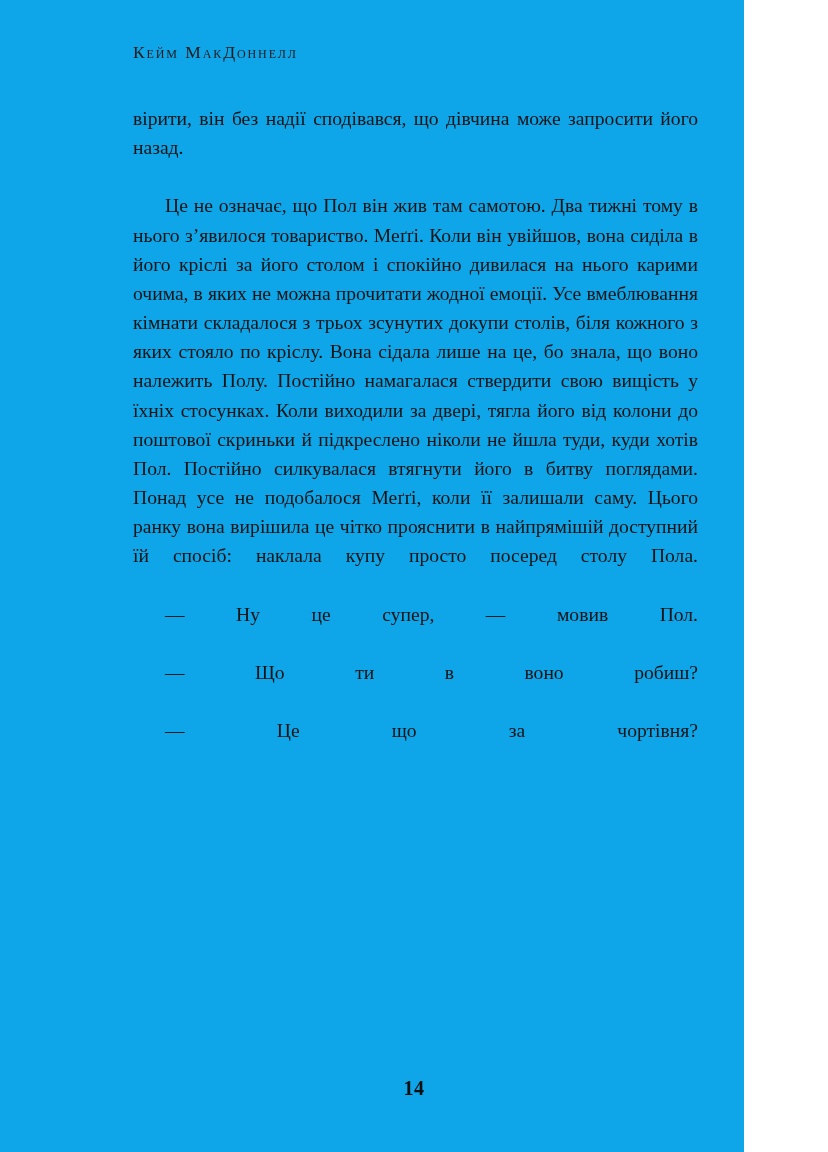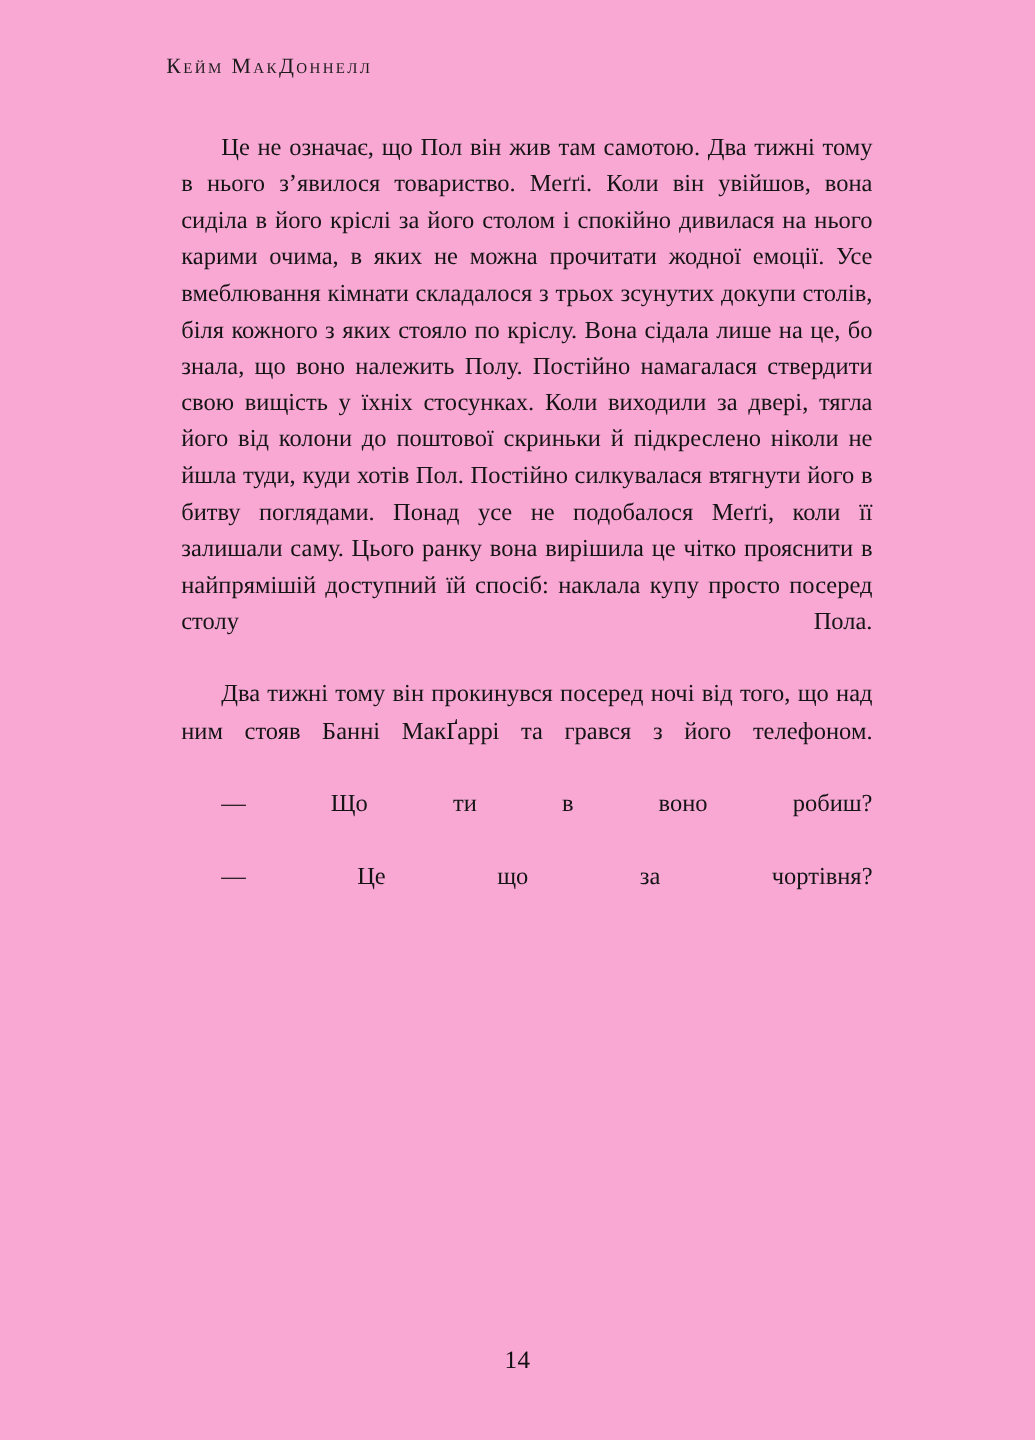--- a/index.html
+++ b/index.html
@@ -3,23 +3,23 @@
 <meta charset="utf-8">
 <title>Book page</title>
 <style>
   html, body {
     margin: 0;
     padding: 0;
     background: #ffffff;
   }
   .page {
     position: relative;
-    width: 828px;
+    width: 744px;
     height: 1152px;
-    background: #f9a8d4;
+    background: #0ea5e9;
     overflow: hidden;
     font-family: "Liberation Serif", "DejaVu Serif", serif;
     color: #141414;
     box-sizing: border-box;
   }
 
   
   .running-head {
     position: absolute;
     left: 133px;
@@ -48,54 +48,54 @@
     color: #141414;
   }
 
   .text-block p {
     margin: 0;
     text-indent: 0;
     text-align: justify;
   }
   .text-block p.indent {
     text-indent: 32px;
-    margin-left: 12px;
   }
   
   .text-block p::after {
     content: "";
     display: inline-block;
     width: 100%;
   }
 
   
   .folio {
     position: absolute;
     left: 0;
     top: 1078px;
     width: 828px;
     text-align: center;
     font-size: 20px;
-    font-weight: normal;
+    font-weight: bold;
     color: #0f0f0f;
     letter-spacing: 0.4px;
     line-height: 1;
   }
 </style>
 </head>
 <body>
 
 <div class="page">
 
   <div class="running-head">Кейм МакДоннелл</div>
 
   <div class="text-block">
 
+    <p class="">вірити, він без надії сподівався, що дівчина може запросити його назад.</p>
     <p class="indent">Це не означає, що Пол він жив там самотою. Два тижні тому в нього з’явилося товариство. Меґґі. Коли він увійшов, вона сиділа в його кріслі за його столом і спокійно дивилася на нього карими очима, в яких не можна прочитати жодної емоції. Усе вмеблювання кімнати складалося з трьох зсунутих докупи столів, біля кожного з яких стояло по кріслу. Вона сідала лише на це, бо знала, що воно належить Полу. Постійно намагалася ствердити свою вищість у їхніх стосунках. Коли виходили за двері, тягла його від колони до поштової скриньки й підкреслено ніколи не йшла туди, куди хотів Пол. Постійно силкувалася втягнути його в битву поглядами. Понад усе не подобалося Меґґі, коли її залишали саму. Цього ранку вона вирішила це чітко прояснити в найпрямішій доступний їй спосіб: наклала купу просто посеред столу Пола.</p>
-    <p class="indent">Два тижні тому він прокинувся посеред ночі від того, що над ним стояв Банні МакҐаррі та грався з його телефоном.</p>
+    <p class="indent">— Ну це супер, — мовив Пол.</p>
     <p class="indent">— Що ти в воно робиш?</p>
     <p class="indent">— Це що за чортівня?</p>
 
   </div>
 
   <div class="folio">14</div>
 
 </div>
 
 </body></html>

